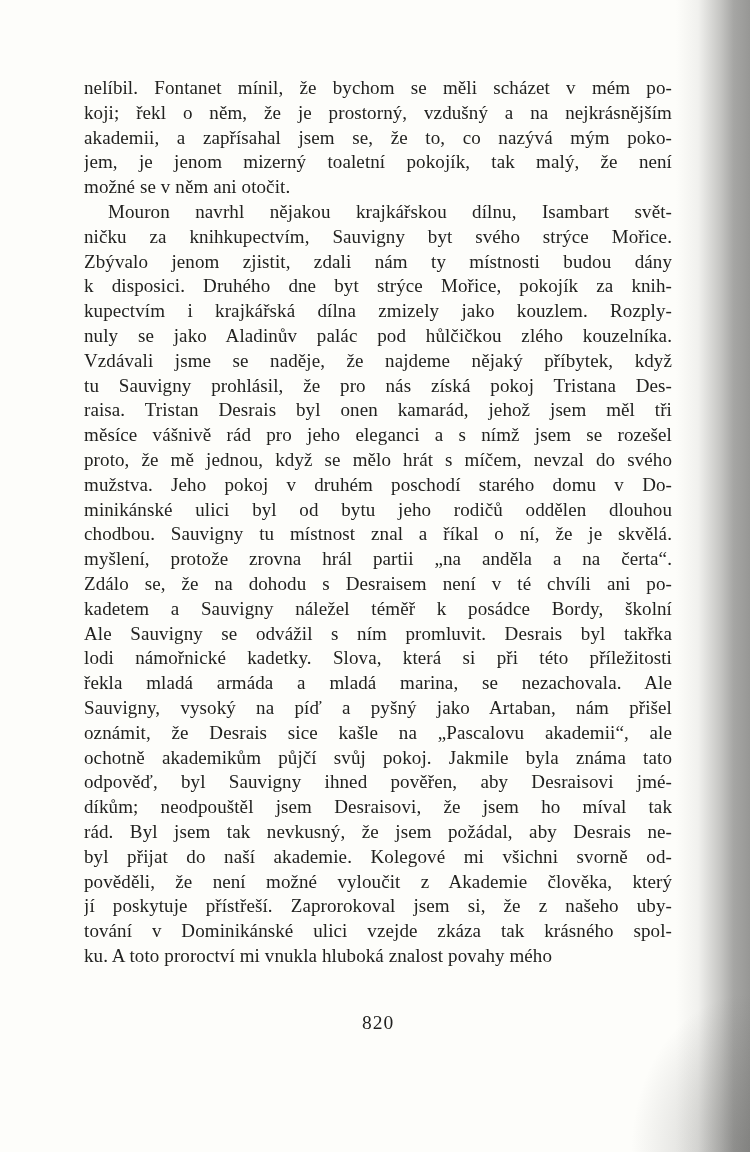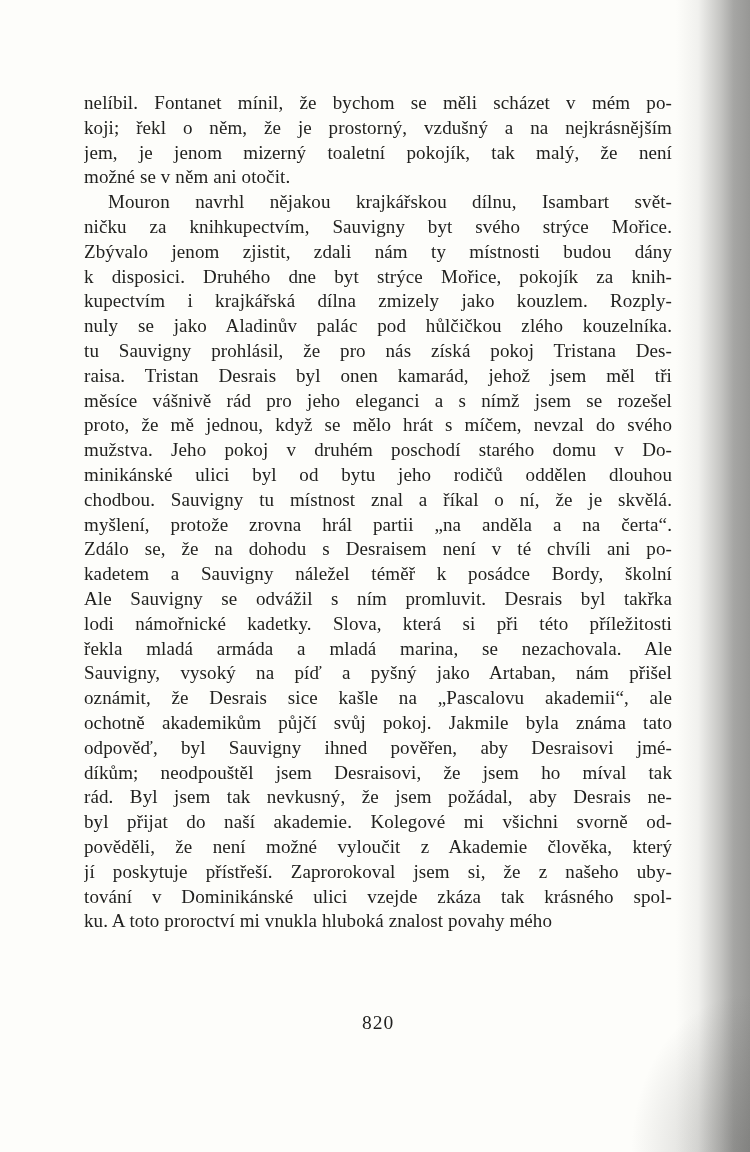--- a/index.html
+++ b/index.html
@@ -43,21 +43,20 @@
     pointer-events: none;
   }
   .text-block {
     position: absolute;
     left: 84px;
     top: 76px;
     width: 588px;
     font-size: 19px;
     line-height: 24.8px;
     letter-spacing: 0.1px;
-    margin-top: 15px;
   }
   .paragraph {
     margin: 0;
   }
   .line {
     text-align: justify;
     text-align-last: justify;
     white-space: normal;
     overflow: hidden;
     height: 24.8px;
@@ -80,30 +79,32 @@
   }
 </style>
 </head>
 <body>
 
 <div class="page">
   <div class="text-block">
       <div class="paragraph">
         <div class="line">nelíbil. Fontanet mínil, že bychom se měli scházet v mém po-</div>
         <div class="line">koji; řekl o něm, že je prostorný, vzdušný a na nejkrásnějším</div>
+        <div class="line">akademii, a zapřísahal jsem se, že to, co nazývá mým poko-</div>
         <div class="line">jem, je jenom mizerný toaletní pokojík, tak malý, že není</div>
         <div class="line last">možné se v něm ani otočit.</div>
       </div>
       <div class="paragraph">
         <div class="line indent">Mouron navrhl nějakou krajkářskou dílnu, Isambart svět-</div>
         <div class="line">ničku za knihkupectvím, Sauvigny byt svého strýce Mořice.</div>
         <div class="line">Zbývalo jenom zjistit, zdali nám ty místnosti budou dány</div>
         <div class="line">k disposici. Druhého dne byt strýce Mořice, pokojík za knih-</div>
         <div class="line">kupectvím i krajkářská dílna zmizely jako kouzlem. Rozply-</div>
         <div class="line">nuly se jako Aladinův palác pod hůlčičkou zlého kouzelníka.</div>
+        <div class="line">Vzdávali jsme se naděje, že najdeme nějaký příbytek, když</div>
         <div class="line">tu Sauvigny prohlásil, že pro nás získá pokoj Tristana Des-</div>
         <div class="line">raisa. Tristan Desrais byl onen kamarád, jehož jsem měl tři</div>
         <div class="line">měsíce vášnivě rád pro jeho eleganci a s nímž jsem se rozešel</div>
         <div class="line">proto, že mě jednou, když se mělo hrát s míčem, nevzal do svého</div>
         <div class="line">mužstva. Jeho pokoj v druhém poschodí starého domu v Do-</div>
         <div class="line">minikánské ulici byl od bytu jeho rodičů oddělen dlouhou</div>
         <div class="line">chodbou. Sauvigny tu místnost znal a říkal o ní, že je skvělá.</div>
         <div class="line">myšlení, protože zrovna hrál partii „na anděla a na čerta“.</div>
         <div class="line">Zdálo se, že na dohodu s Desraisem není v té chvíli ani po-</div>
         <div class="line">kadetem a Sauvigny náležel téměř k posádce Bordy, školní</div>

